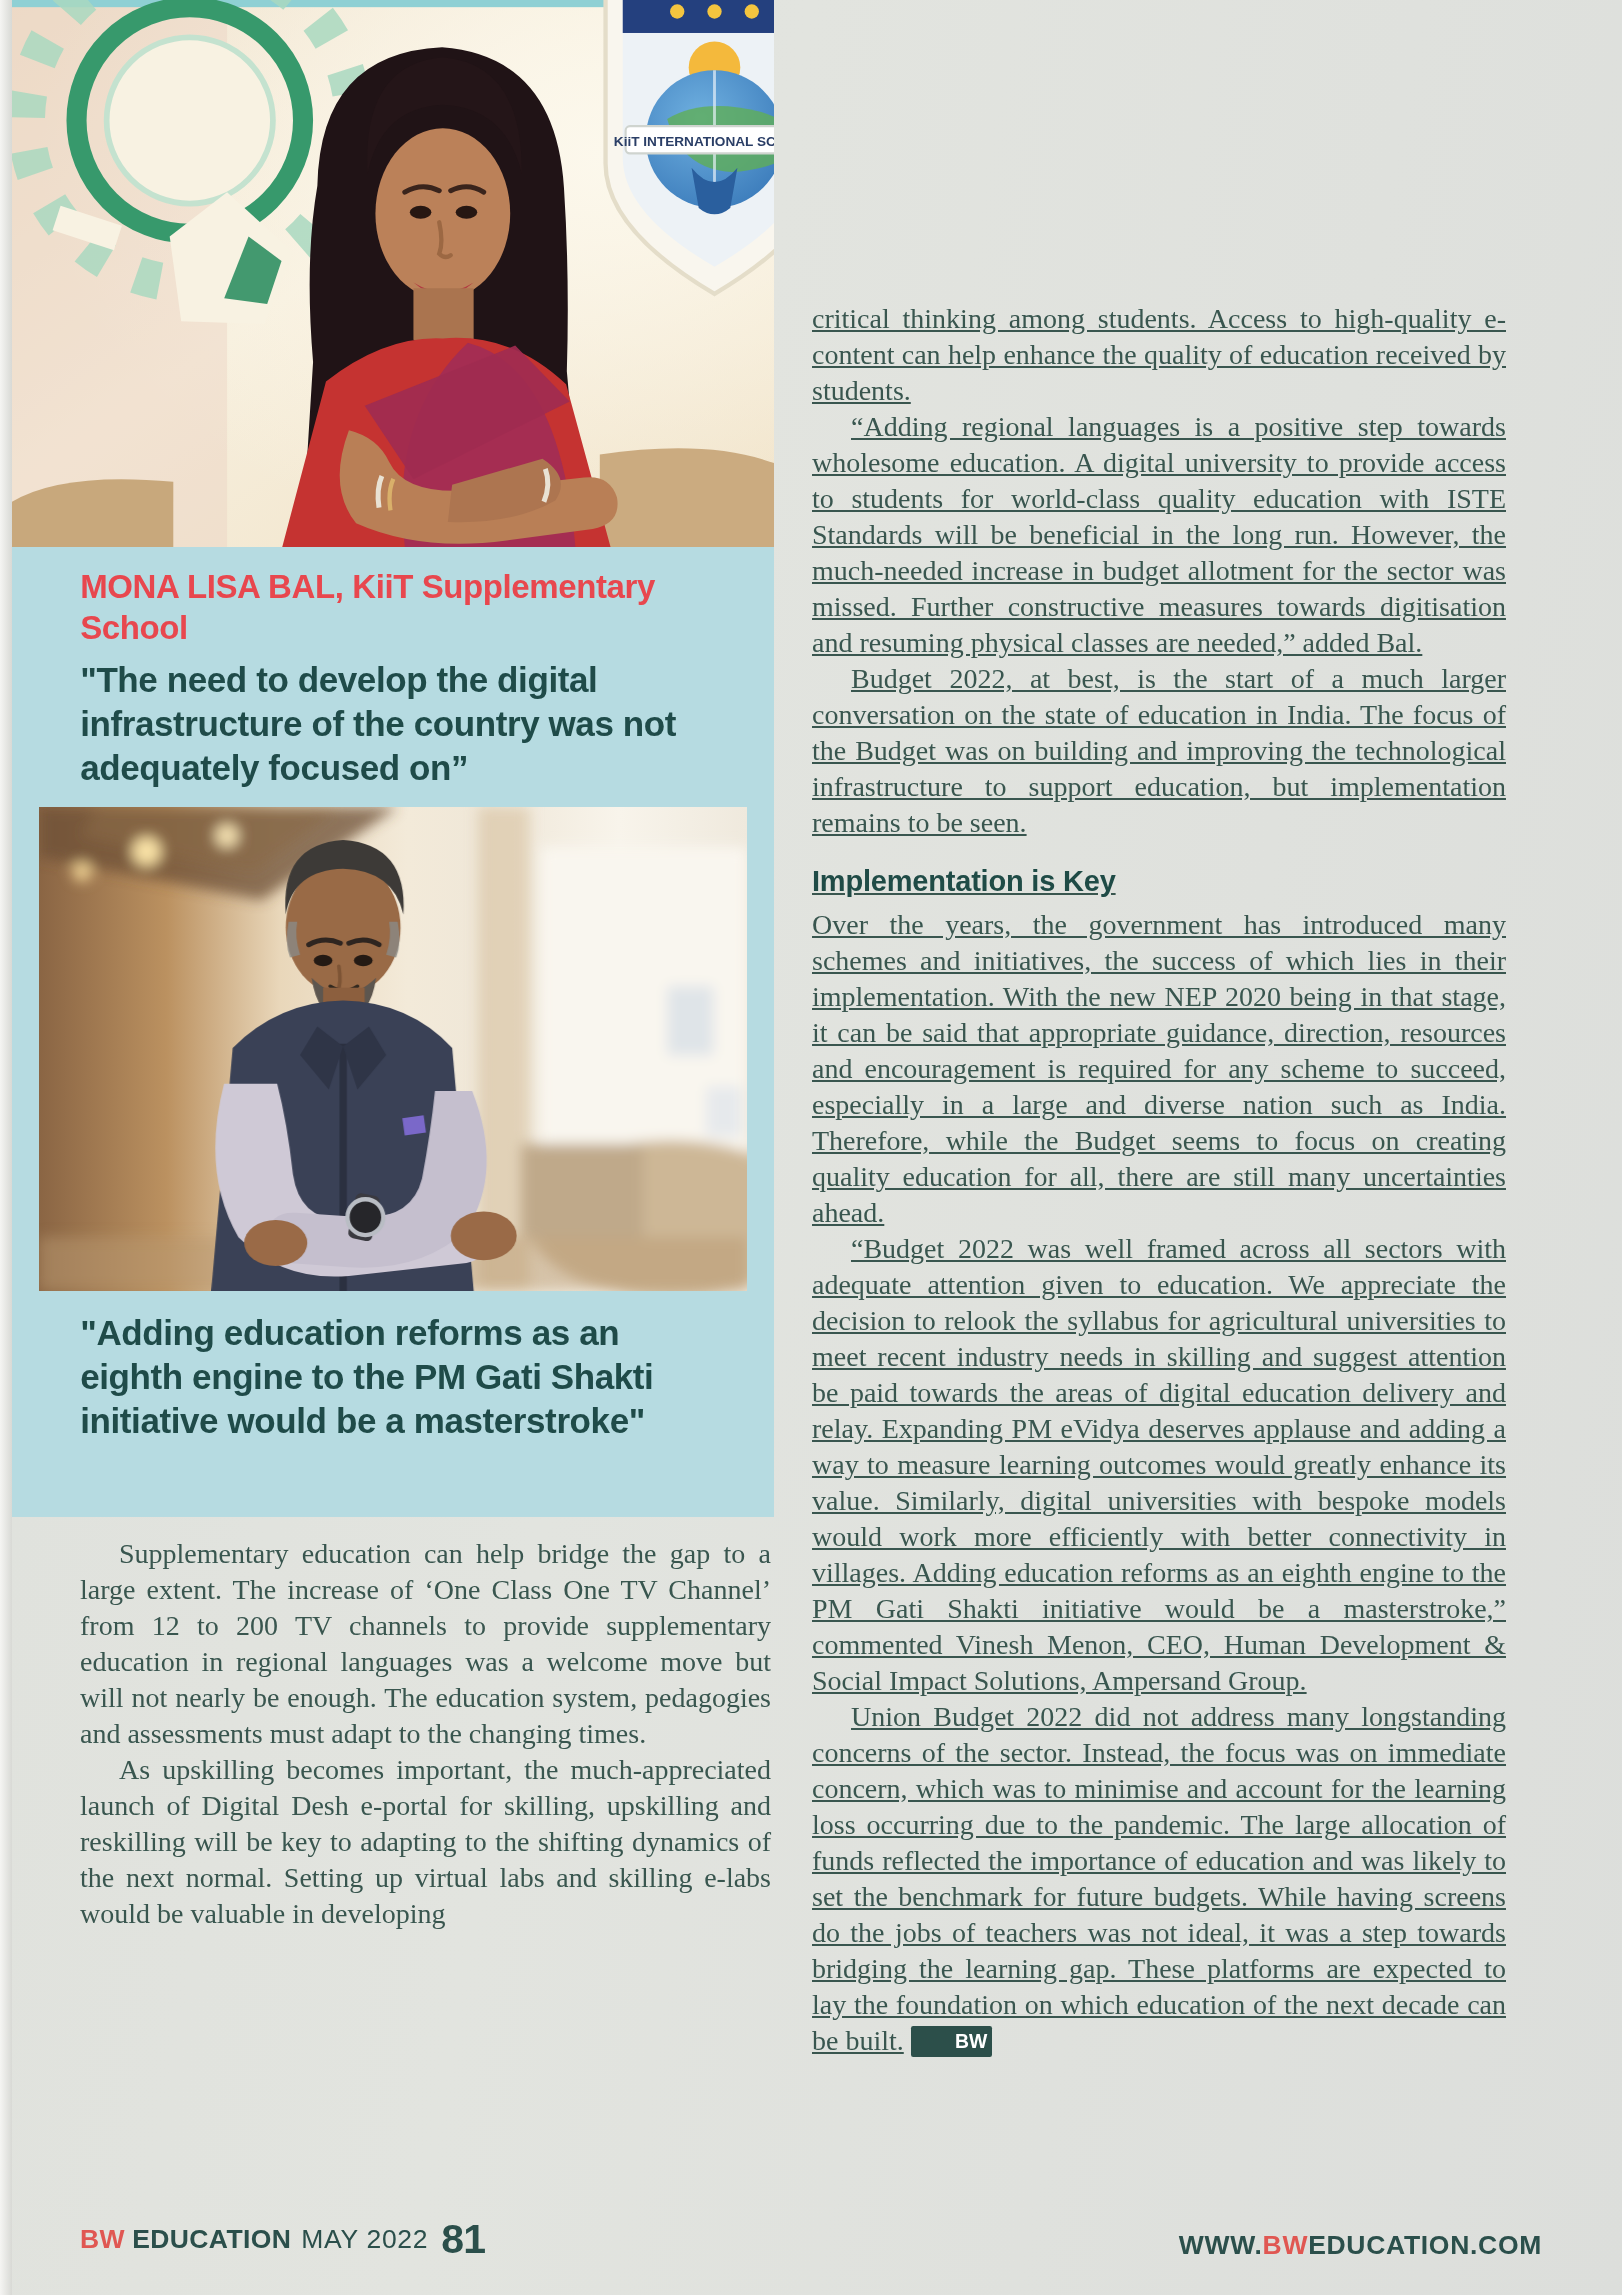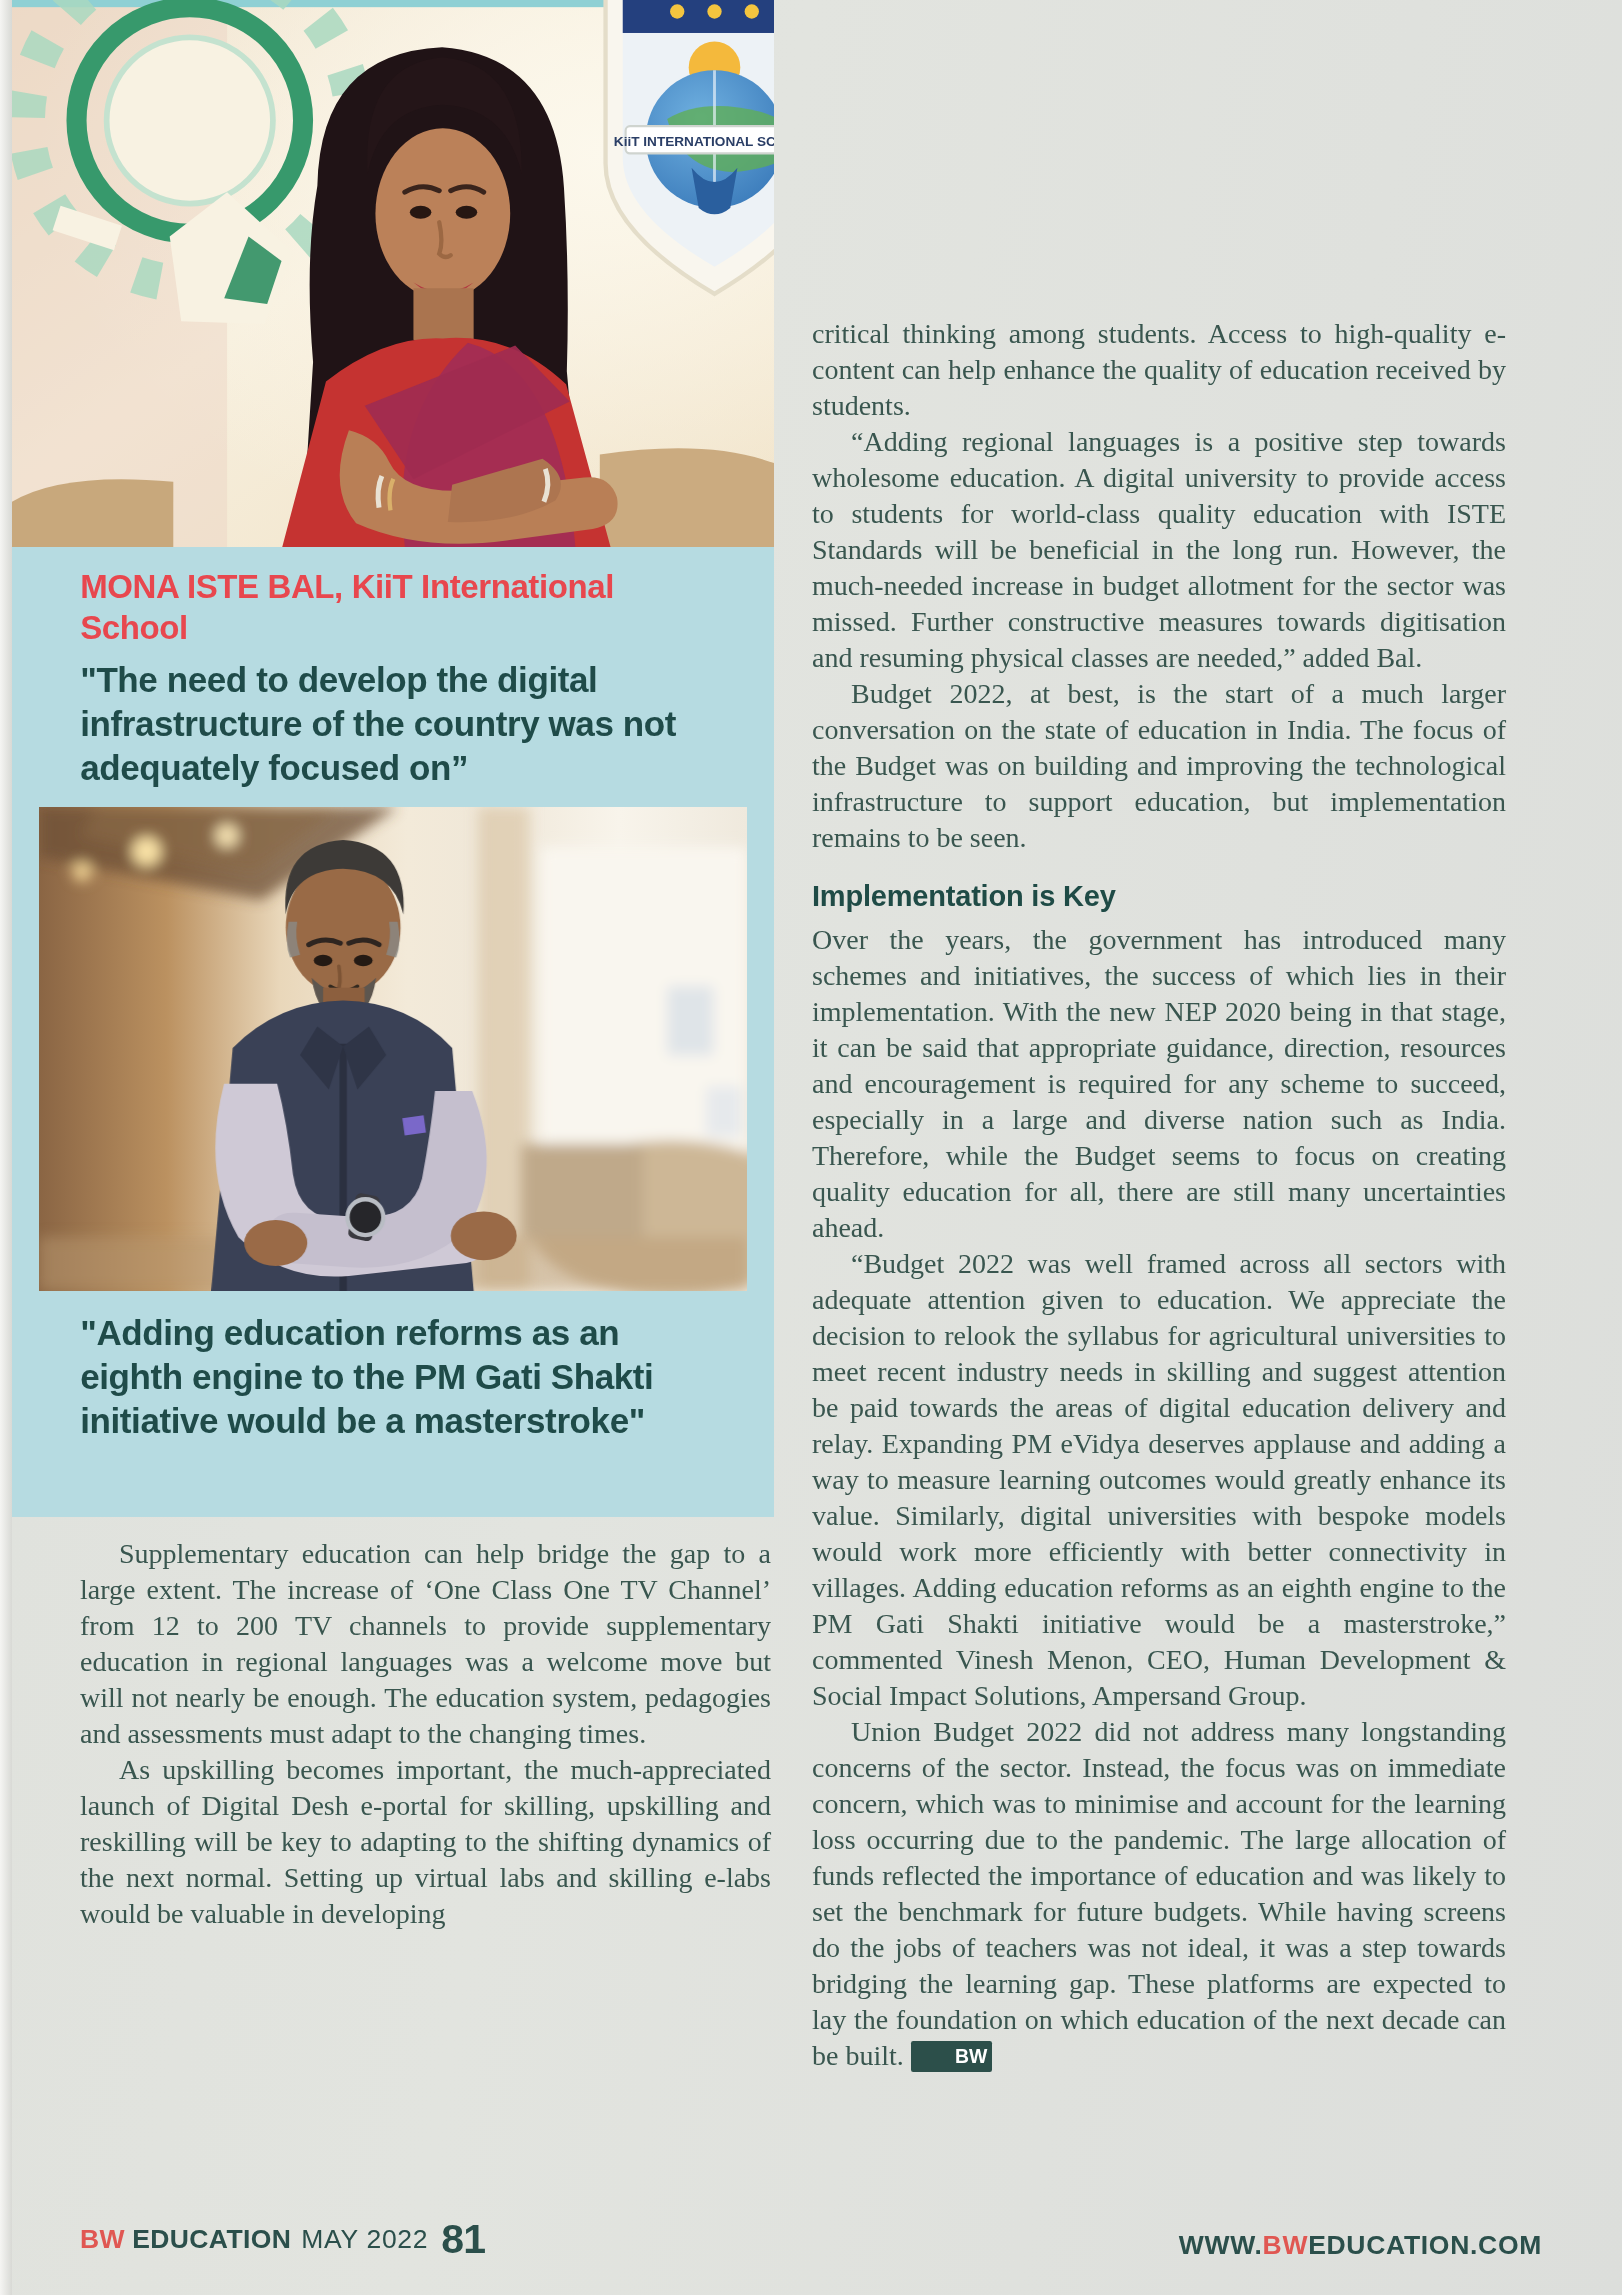--- a/index.html
+++ b/index.html
@@ -20,21 +20,21 @@
   .caption{position:absolute;width:649px;font-family:"Liberation Sans",sans-serif;font-weight:bold;}
   .caption1{left:68px;top:18.6px;}
   .caption2{left:68px;top:754px;}
   .caption-name{color:#e8474e;font-size:33px;line-height:41px;letter-spacing:-0.4px;}
   .caption-quote{color:#1f4b49;font-size:35px;line-height:44px;letter-spacing:-0.4px;margin-top:10px;}
   
   .article{color:#39564f;font-size:28px;line-height:36px;}
   .article p{margin:0;text-align:justify;hyphens:auto;}
   .article p.indent{text-indent:39px;}
   .left-col{position:absolute;left:80px;top:1536px;width:691px;}
-  .right-col{position:absolute;left:812px;top:316px;width:694px;}
+  .right-col{position:absolute;left:812px;top:301px;width:694px;text-decoration:underline;}
   .section-header{font-family:"Liberation Sans",sans-serif;font-weight:bold;
     font-size:29px;line-height:33px;color:#1f4b46;margin:24.4px 0 8.6px 0;letter-spacing:-0.2px;}
   .endmark{display:inline-block;background:#2c4f4a;color:#ffffff;
     font-family:"Liberation Sans",sans-serif;font-weight:bold;font-size:19.4px;
     line-height:1;padding:5.7px 5px;border-radius:2.2px;vertical-align:2.2px;margin-left:7.2px;}
   
   .footer{position:absolute;left:80px;right:81px;top:2207px;height:65px;
     font-family:"Liberation Sans",sans-serif;font-weight:bold;}
   .footer-left{position:absolute;left:0;bottom:8.6px;font-size:26.5px;color:#2b4f4b;
     letter-spacing:0.4px;white-space:nowrap;}
@@ -120,21 +120,21 @@
         <path d="M512 708 q-4 -26 4 -44" stroke="#e9e2d4" stroke-width="7" fill="none"></path>
         <path d="M528 712 q-4 -26 4 -44" stroke="#d9b06a" stroke-width="6" fill="none"></path>
         <path d="M742 700 q10 -24 2 -46" stroke="#e9e2d4" stroke-width="7" fill="none"></path>
       </g>
     </svg>
   </div>
 
   <div class="blue-block">
 
     <div class="caption caption1">
-      <div class="caption-name">MONA ISTE BAL, KiiT International School</div>
+      <div class="caption-name">MONA LISA BAL, KiiT Supplementary School</div>
       <div class="caption-quote">"The need to develop the digital infrastructure of the country was not adequately focused on”</div>
     </div>
 
     <div class="photo2">
       <svg viewBox="0 0 987 675" preserveAspectRatio="none">
         <defs>
           <linearGradient id="hall" x1="0" y1="0" x2="1" y2="0">
             <stop offset="0" stop-color="#8a6544"></stop>
               <stop offset="0.18" stop-color="#bb9160"></stop>
             <stop offset="0.34" stop-color="#e9d7ba"></stop>

